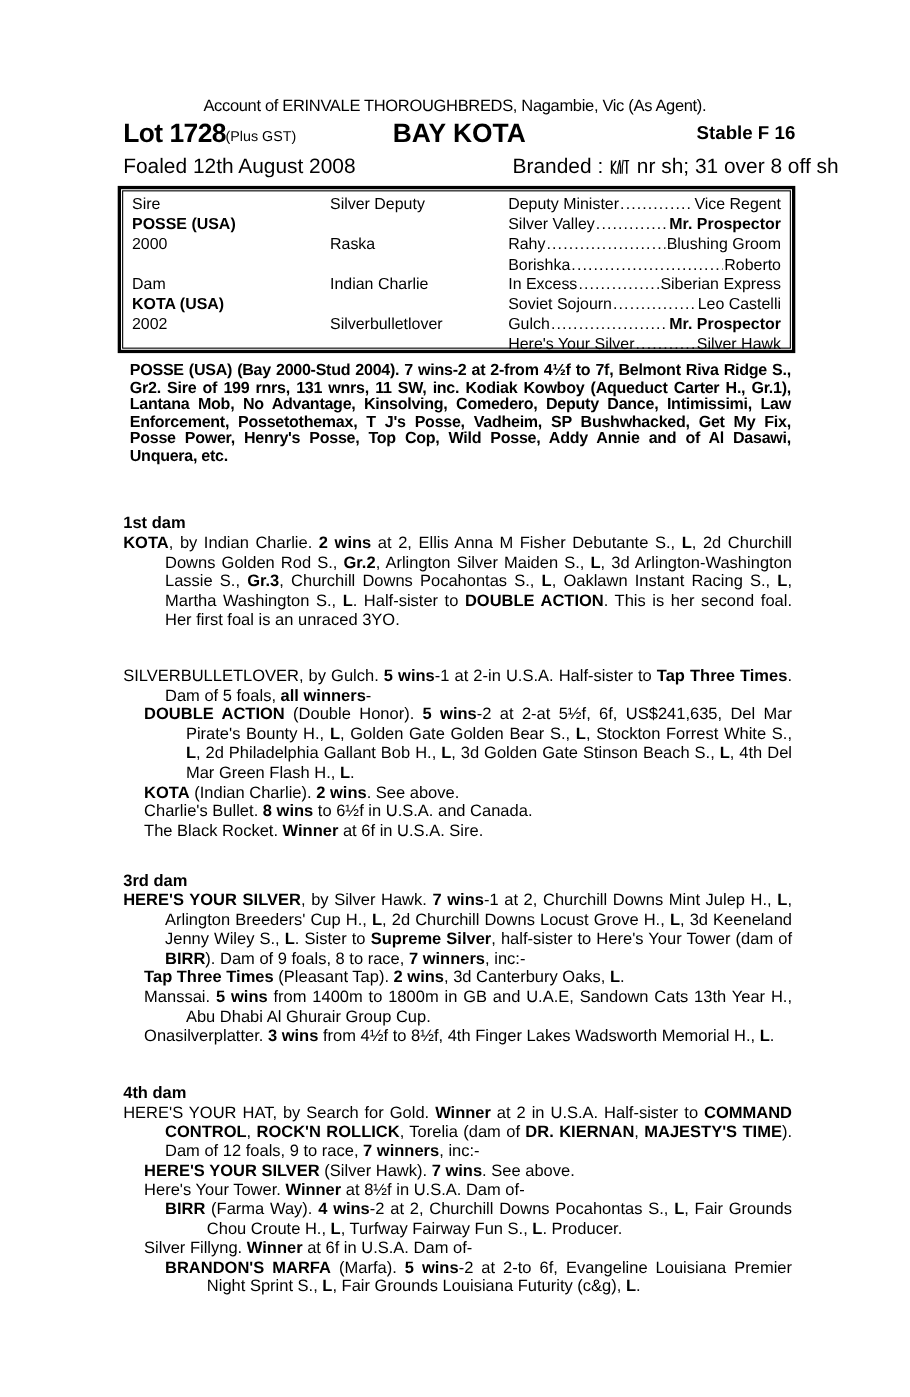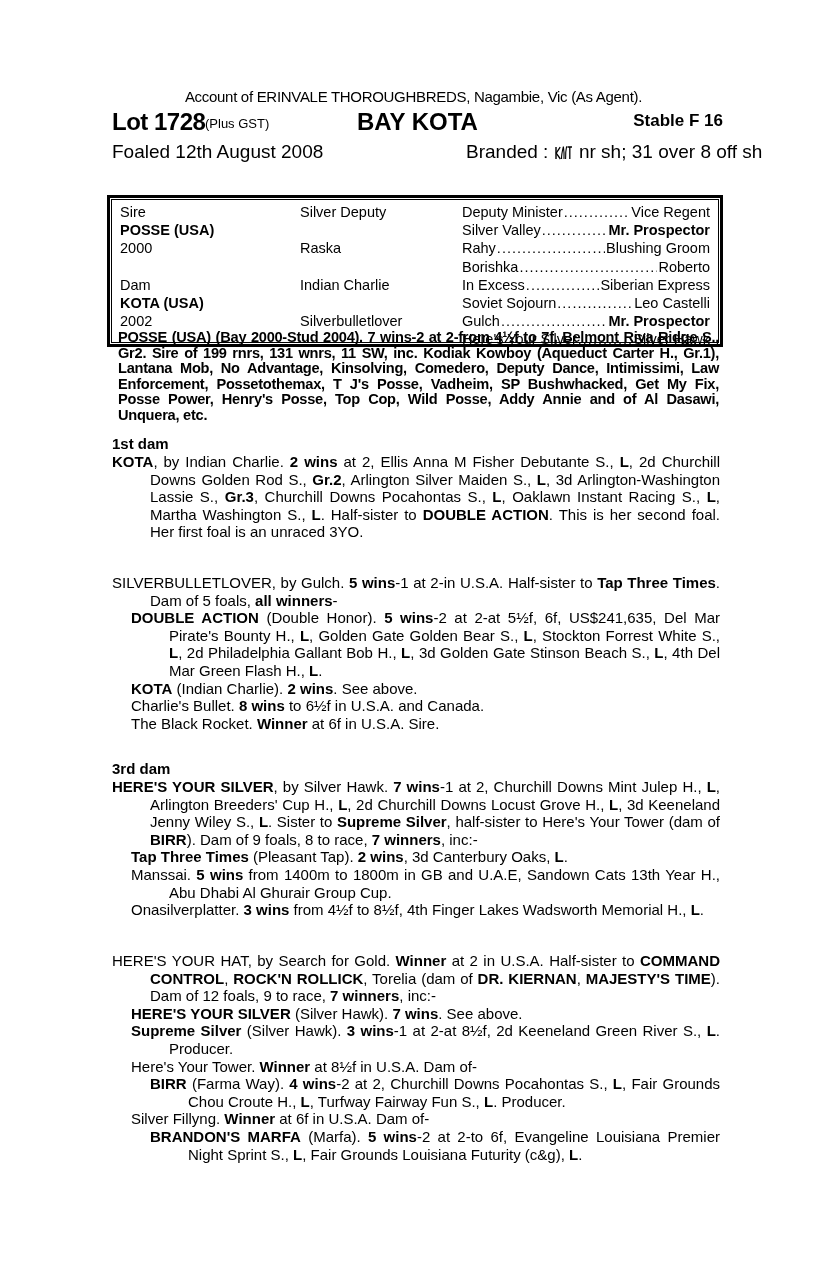--- a/index.html
+++ b/index.html
@@ -46,21 +46,20 @@
     display:inline-block; vertical-align:-2px; width:20px; height:16px;
     position:relative; overflow:hidden;
   }
   .brandmark svg{position:absolute; left:0; top:0;}
 
   
   .ped{
     position:absolute; left:107px; top:169px; width:616px; height:152px;
     border:3px solid #000; box-sizing:border-box;
     background:#fff;
-    margin-top:26px;
   }
   .ped-inner{
     position:absolute; left:1px; top:1px; right:1px; bottom:1px;
     border:1px solid #000; box-sizing:border-box;
     padding:4px 8px 0 8px;
   }
   .ped-row{position:relative; height:18.2px; font-size:14.5px; white-space:nowrap;}
   .c1{position:absolute; left:0; top:0;}
   .c2{position:absolute; left:180px; top:0;}
   .c3{position:absolute; left:342px; top:0; right:0;}
@@ -76,21 +75,21 @@
   .b{font-weight:bold;}
 
   
   .sirepara{
     position:absolute; left:118px; top:330px; width:601px;
     font-weight:bold; font-size:14.6px; line-height:15.6px;
     text-align:justify; letter-spacing:-0.25px;
   }
 
   
-  .blk{position:absolute; left:112px; width:608px; font-size:15px; line-height:17.6px;}
+  .blk{position:absolute; left:112px; width:608px; font-size:15px; line-height:17.6px;margin-top:32px;}
   .hdr{font-weight:bold; font-size:15px; line-height:19px;}
   .ind1{padding-left:19px; text-align:justify;}
   .hang1{padding-left:38px; text-indent:-38px; text-align:justify;}
   .hang2{padding-left:57px; text-indent:-38px; text-align:justify;}
   .hang3{padding-left:76px; text-indent:-38px; text-align:justify;}
   .nojust{text-align:left;}
   .blk p{margin:0;}
 </style>
 </head>
 <body>
@@ -233,24 +232,24 @@
     <p class="hdr">3rd dam</p>
     <div id="dam3-lines">
         <p class="hang1"><span class="b">HERE'S YOUR SILVER</span><span>, by Silver Hawk. </span><span class="b">7 wins</span><span>-1 at 2, Churchill Downs Mint Julep H., </span><span class="b">L</span><span>, Arlington Breeders' Cup H., </span><span class="b">L</span><span>, 2d Churchill Downs Locust Grove H., </span><span class="b">L</span><span>, 3d Keeneland Jenny Wiley S., </span><span class="b">L</span><span>. Sister to </span><span class="b">Supreme Silver</span><span>, half-sister to Here's Your Tower (dam of </span><span class="b">BIRR</span><span>). Dam of 9 foals, 8 to race, </span><span class="b">7 winners</span><span>, inc:-</span></p>
         <p class="ind1 nojust"><span class="b">Tap Three Times</span><span> (Pleasant Tap). </span><span class="b">2 wins</span><span>, 3d Canterbury Oaks, </span><span class="b">L</span><span>.</span></p>
         <p class="hang2"><span>Manssai. </span><span class="b">5 wins</span><span> from 1400m to 1800m in GB and U.A.E, Sandown Cats 13th Year H., Abu Dhabi Al Ghurair Group Cup.</span></p>
         <p class="hang2"><span>Onasilverplatter. </span><span class="b">3 wins</span><span> from 4½f to 8½f, 4th Finger Lakes Wadsworth Memorial H., </span><span class="b">L</span><span>.</span></p>
       </div>
   </div>
 
   <div class="blk" id="dam4" style="top:952px;">
+    <p class="hdr">4th dam</p>
     <div id="dam4-lines">
         <p class="hang1"><span>HERE'S YOUR HAT, by Search for Gold. </span><span class="b">Winner</span><span> at 2 in U.S.A. Half-sister to </span><span class="b">COMMAND CONTROL</span><span>, </span><span class="b">ROCK'N ROLLICK</span><span>, Torelia (dam of </span><span class="b">DR. KIERNAN</span><span>, </span><span class="b">MAJESTY'S TIME</span><span>). Dam of 12 foals, 9 to race, </span><span class="b">7 winners</span><span>, inc:-</span></p>
         <p class="ind1 nojust"><span class="b">HERE'S YOUR SILVER</span><span> (Silver Hawk). </span><span class="b">7 wins</span><span>. See above.</span></p>
-        <p class="hang2"><span class="b">Supreme Silver</span><span> (Silver Hawk). </span><span class="b">3 wins</span><span>-1 at 2-at 8½f, 2d Keeneland Green River S., </span><span class="b">L</span><span>. Producer.</span></p>
         <p class="ind1 nojust"><span>Here's Your Tower. </span><span class="b">Winner</span><span> at 8½f in U.S.A. Dam of-</span></p>
         <p class="hang3"><span class="b">BIRR</span><span> (Farma Way). </span><span class="b">4 wins</span><span>-2 at 2, Churchill Downs Pocahontas S., </span><span class="b">L</span><span>, Fair Grounds Chou Croute H., </span><span class="b">L</span><span>, Turfway Fairway Fun S., </span><span class="b">L</span><span>. Producer.</span></p>
         <p class="ind1 nojust"><span>Silver Fillyng. </span><span class="b">Winner</span><span> at 6f in U.S.A. Dam of-</span></p>
         <p class="hang3"><span class="b">BRANDON'S MARFA</span><span> (Marfa). </span><span class="b">5 wins</span><span>-2 at 2-to 6f, Evangeline Louisiana Premier Night Sprint S., </span><span class="b">L</span><span>, Fair Grounds Louisiana Futurity (c&amp;g), </span><span class="b">L</span><span>.</span></p>
       </div>
   </div>
 
 </div>
 
 </body></html>

